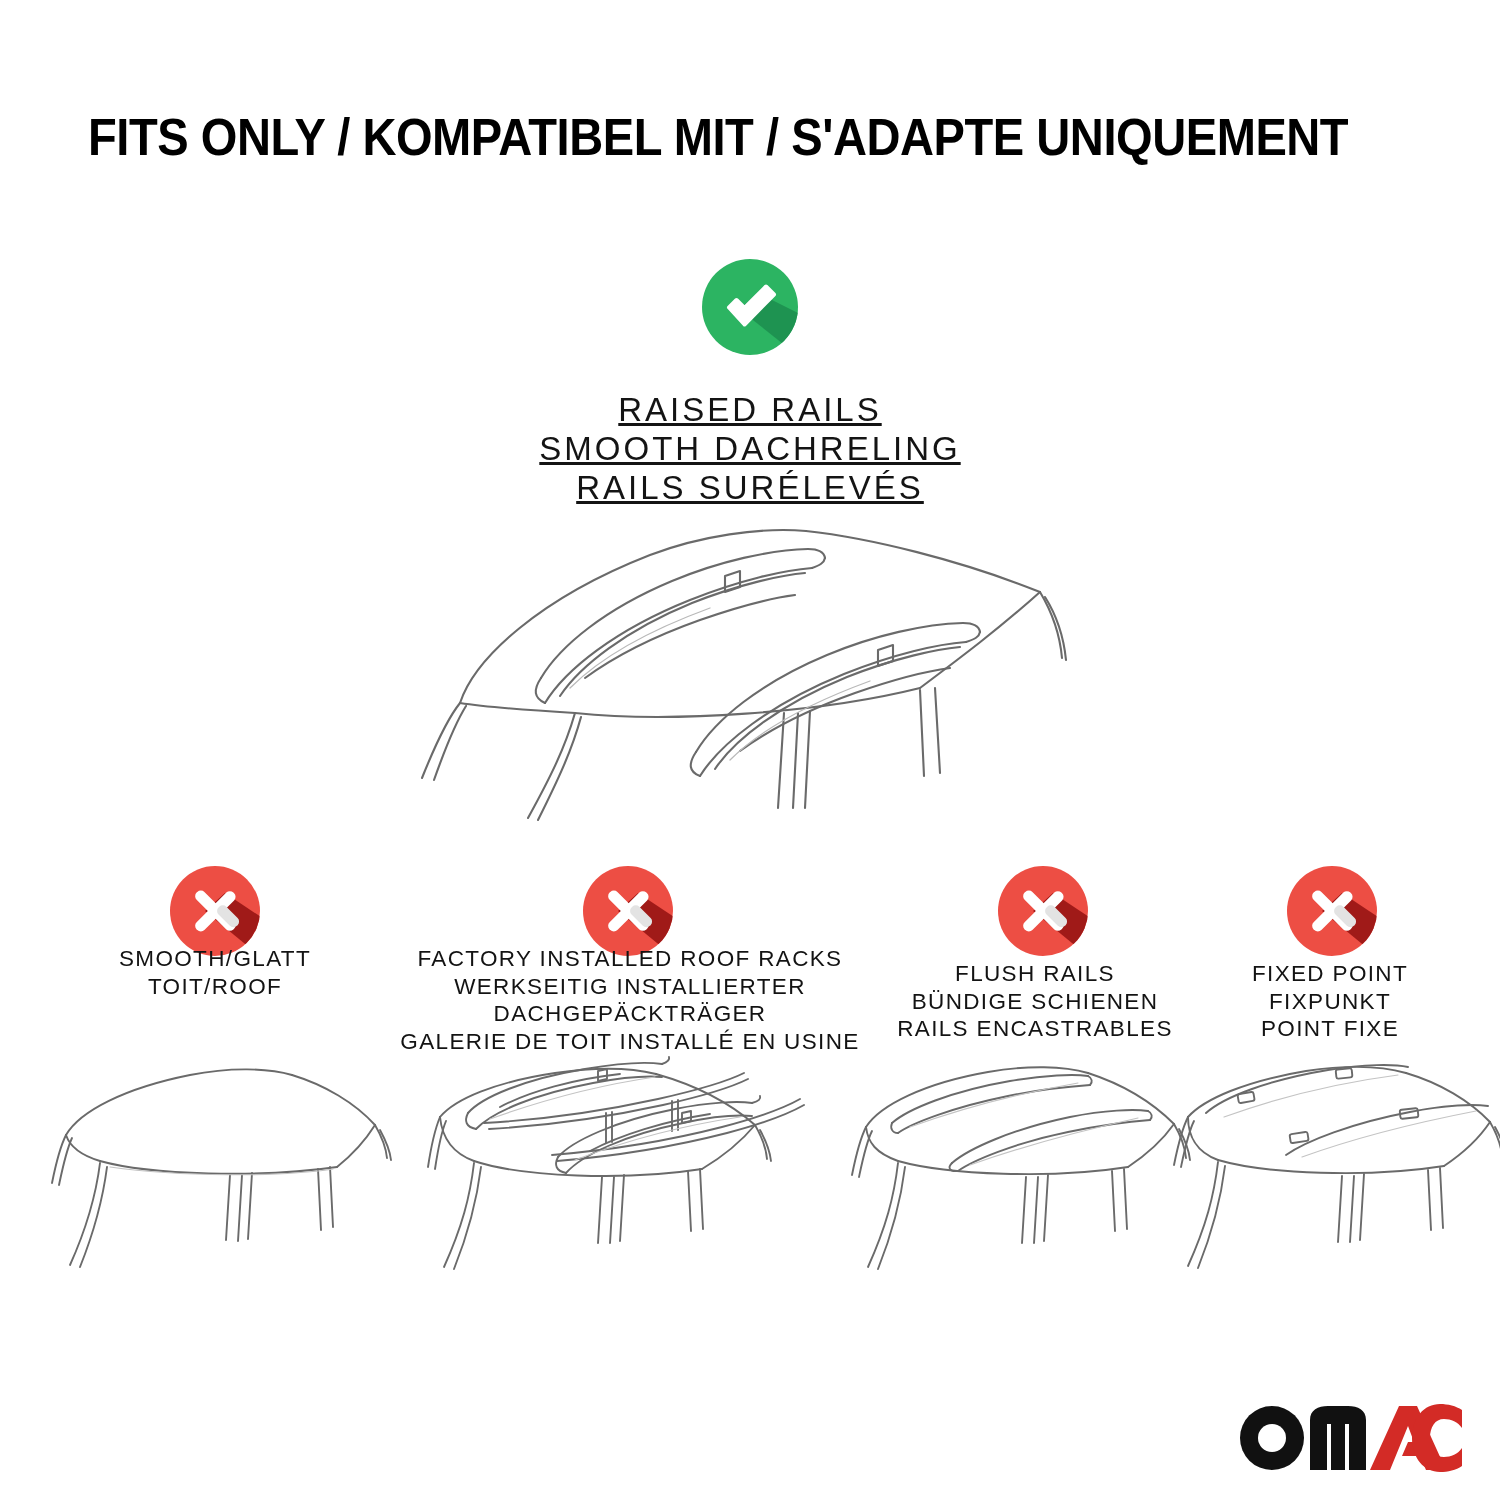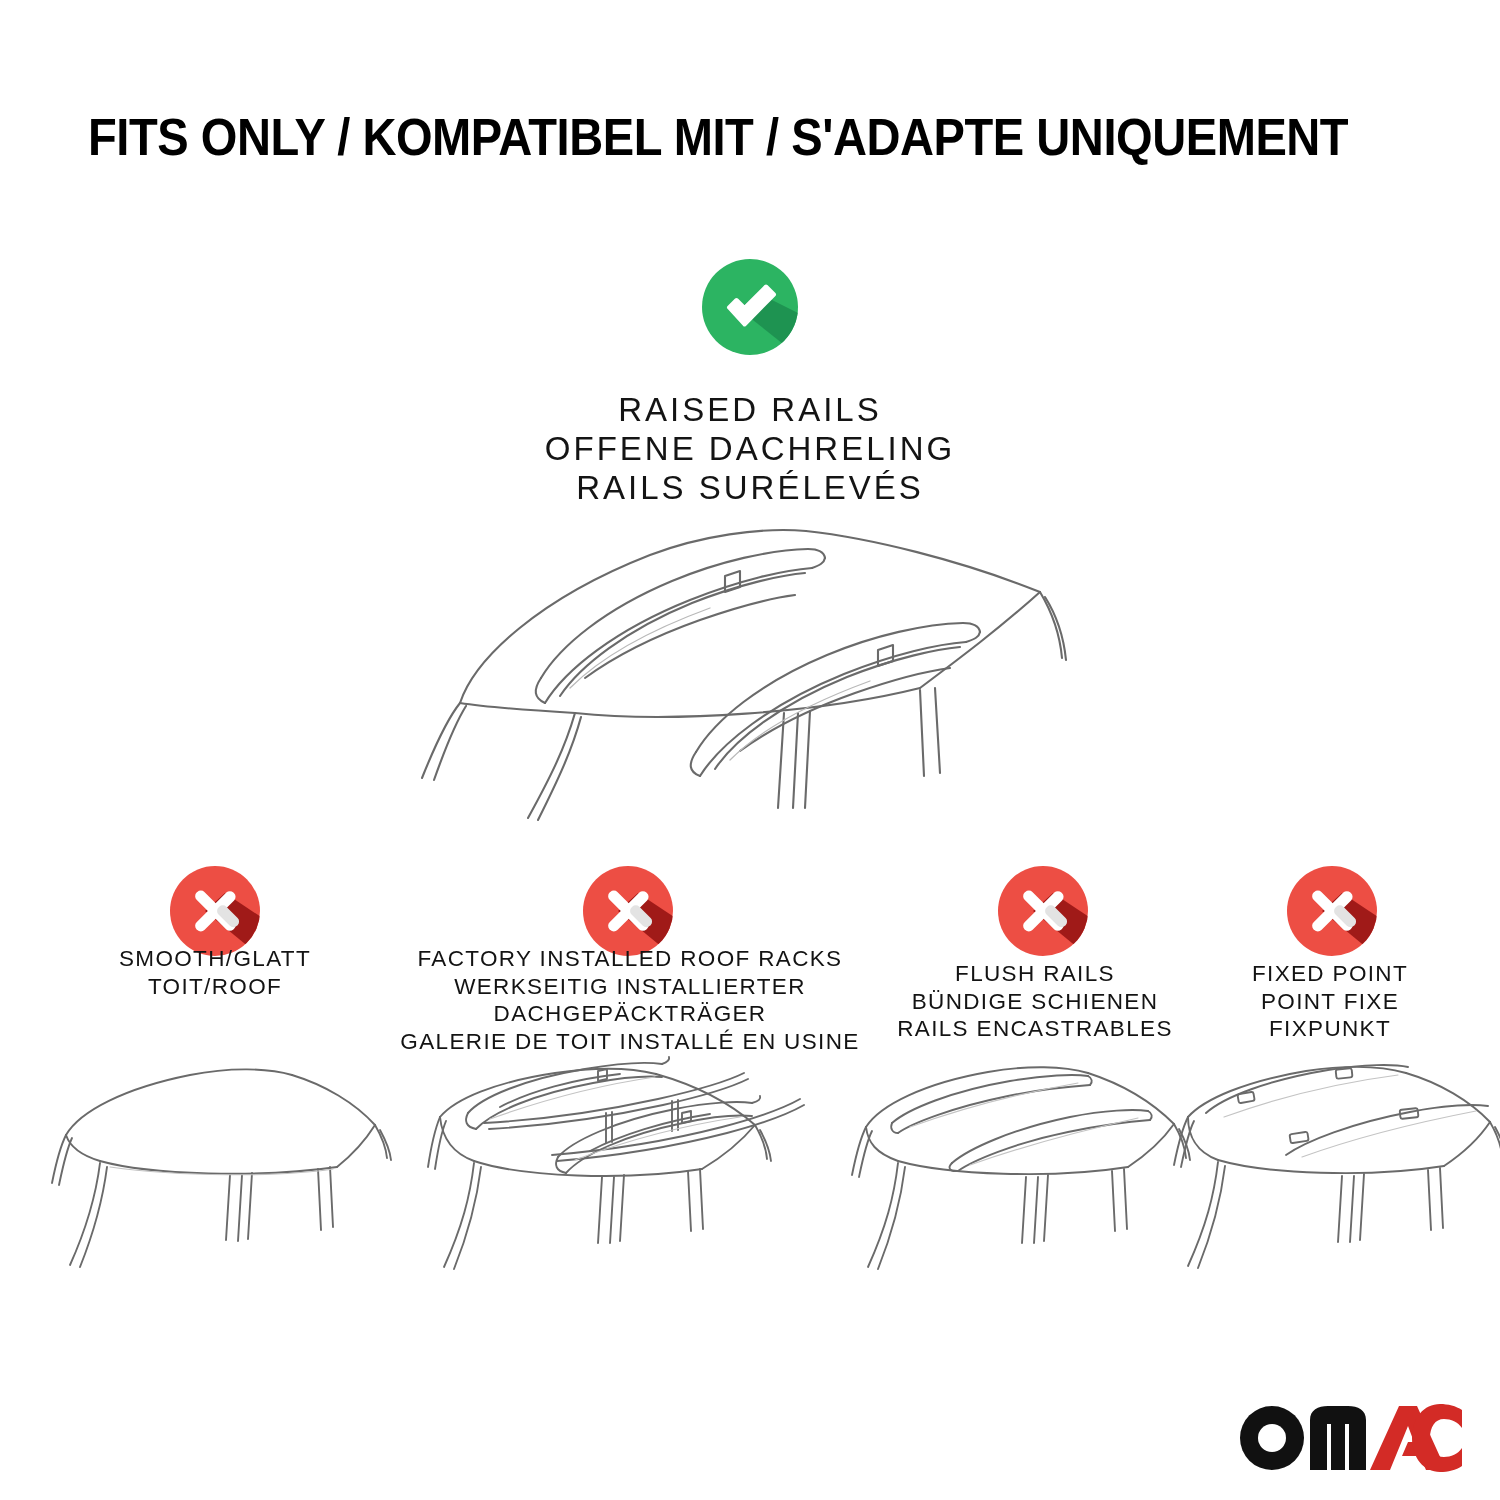--- a/index.html
+++ b/index.html
@@ -27,20 +27,21 @@
   }
 
   
   .hero{position:absolute;left:0;top:240px;width:1500px;}
   .hero-icon{position:absolute;left:698px;top:15px;width:104px;height:104px;}
   .hero-text{
     position:absolute;left:250px;top:150px;width:1000px;
     text-align:center;color:#141414;
     font-size:33px;letter-spacing:3.0px;line-height:39px;
     font-weight:400;
+    text-decoration:underline;
   }
   .hero-img{position:absolute;left:400px;top:268px;width:700px;height:320px;}
 
   
   .col{position:absolute;top:855px;}
   .col .xicon{position:absolute;width:92px;height:92px;}
   .col .caption{
     position:absolute;
     text-align:center;color:#131313;
     font-size:22.5px;line-height:27.5px;letter-spacing:1.35px;
@@ -72,21 +73,21 @@
         <circle cx="52" cy="52" r="48" fill="#2CB462"></circle>
         <g clip-path="url(#cclip)">
           <path d="M41 54 L104 104 L104 60 L60 38 Z" fill="#1E9351"></path>
         </g>
         <path d="M31 52.5 L38.5 45 L46.5 53 L68 31.5 L76 39.5 L46.5 69.5 Z" fill="#ffffff" stroke="#ffffff" stroke-width="4" stroke-linejoin="round"></path>
       </svg>
     </div>
 
     <div class="hero-text">
       <span class="cap-line">RAISED RAILS</span>
-      <span class="cap-line">OFFENE DACHRELING</span>
+      <span class="cap-line">SMOOTH DACHRELING</span>
       <span class="cap-line">RAILS SURÉLEVÉS</span>
     </div>
 
     <div class="hero-img">
       <svg viewBox="0 0 700 320" width="700" height="320">
         <g fill="none" stroke="#6a6a6a" stroke-width="2.1" stroke-linecap="round" stroke-linejoin="round">
 
           <path d="M60 195 C75 150 140 90 250 47 C300 28 360 19 406 23"></path>
           <path d="M406 23 C470 30 560 52 640 84"></path>
           <path d="M640 84 C600 120 560 150 520 180"></path>
@@ -339,22 +340,22 @@
           </g>
         <g clip-path="url(#xclip4)">
           <rect x="41" y="20" width="11" height="52" rx="5" fill="#ffffff" transform="rotate(45 46 46)"></rect>
           <rect x="41" y="20" width="11" height="52" rx="5" fill="#ffffff" transform="rotate(-45 46 46)"></rect>
           <rect x="46" y="46" width="11" height="26" rx="5" fill="#E3E3E3" transform="rotate(-45 46 46)"></rect>
         </g>
       </svg>
     </div>
     <div class="caption" style="left:0px;top:105px;width:340px;">
       <span class="cap-line">FIXED POINT</span>
+      <span class="cap-line">FIXPUNKT</span>
       <span class="cap-line">POINT FIXE</span>
-      <span class="cap-line">FIXPUNKT</span>
     </div>
     <div class="illo" style="left:0px;top:200px;">
       <svg viewBox="0 0 340 230" width="340" height="230">
         <g fill="none" stroke="#6a6a6a" stroke-width="1.9" stroke-linecap="round" stroke-linejoin="round">
           <path d="M28 62 C44 44 86 26 146 16 C186 10 222 11 246 18"></path>
           <path d="M246 18 C280 28 310 46 330 67"></path>
           <path d="M330 67 C318 85 302 99 284 111"></path>
           <path d="M284 111 C208 123 106 119 58 105"></path>
           <path d="M58 105 C36 97 28 80 28 62"></path>
           <path d="M28 62 C22 74 18 90 14 110"></path>

